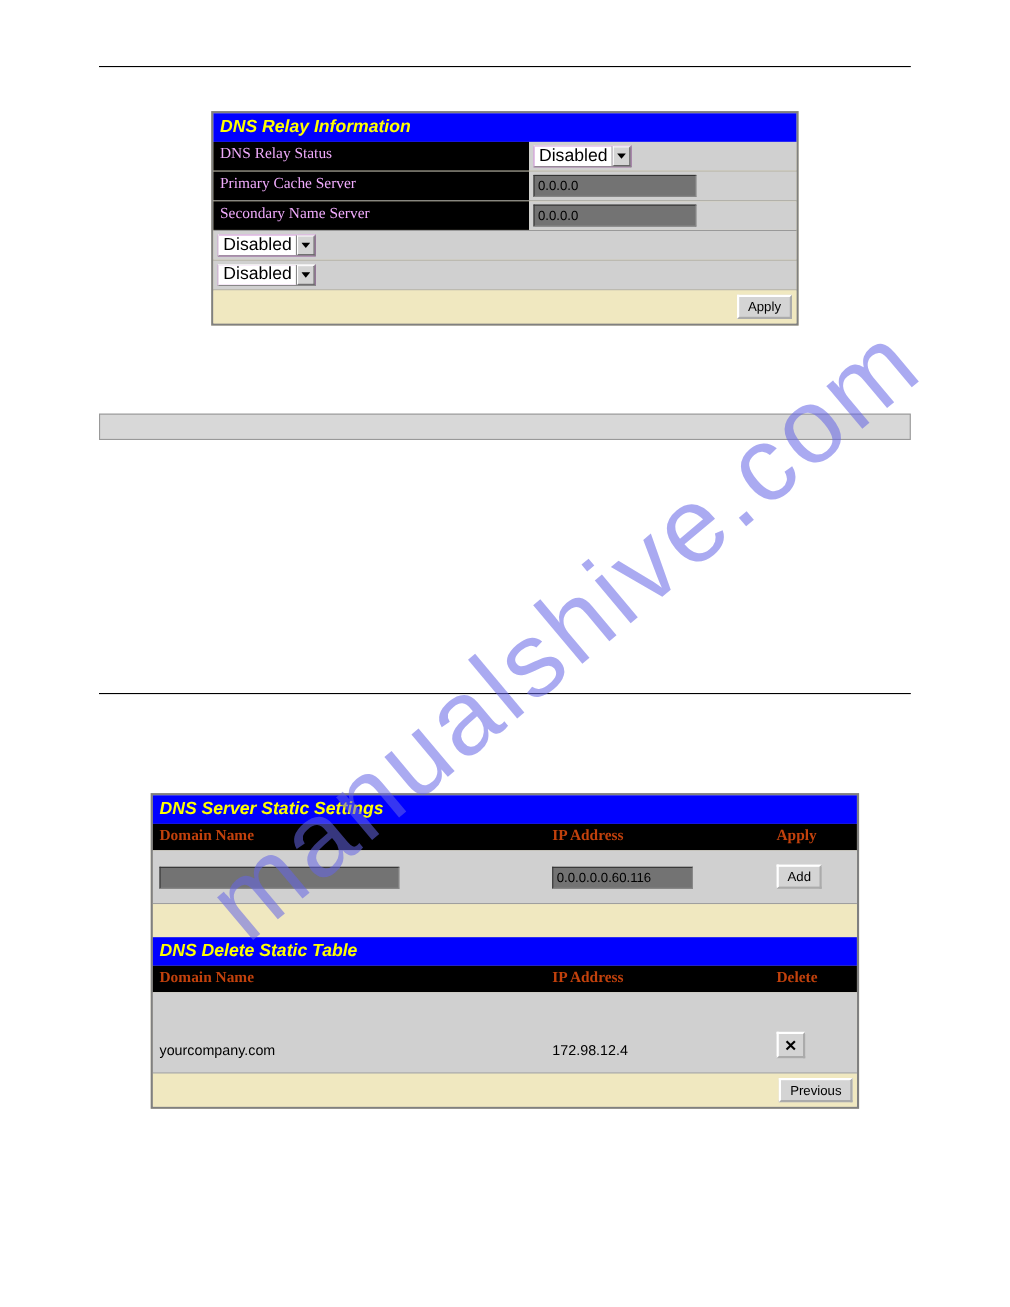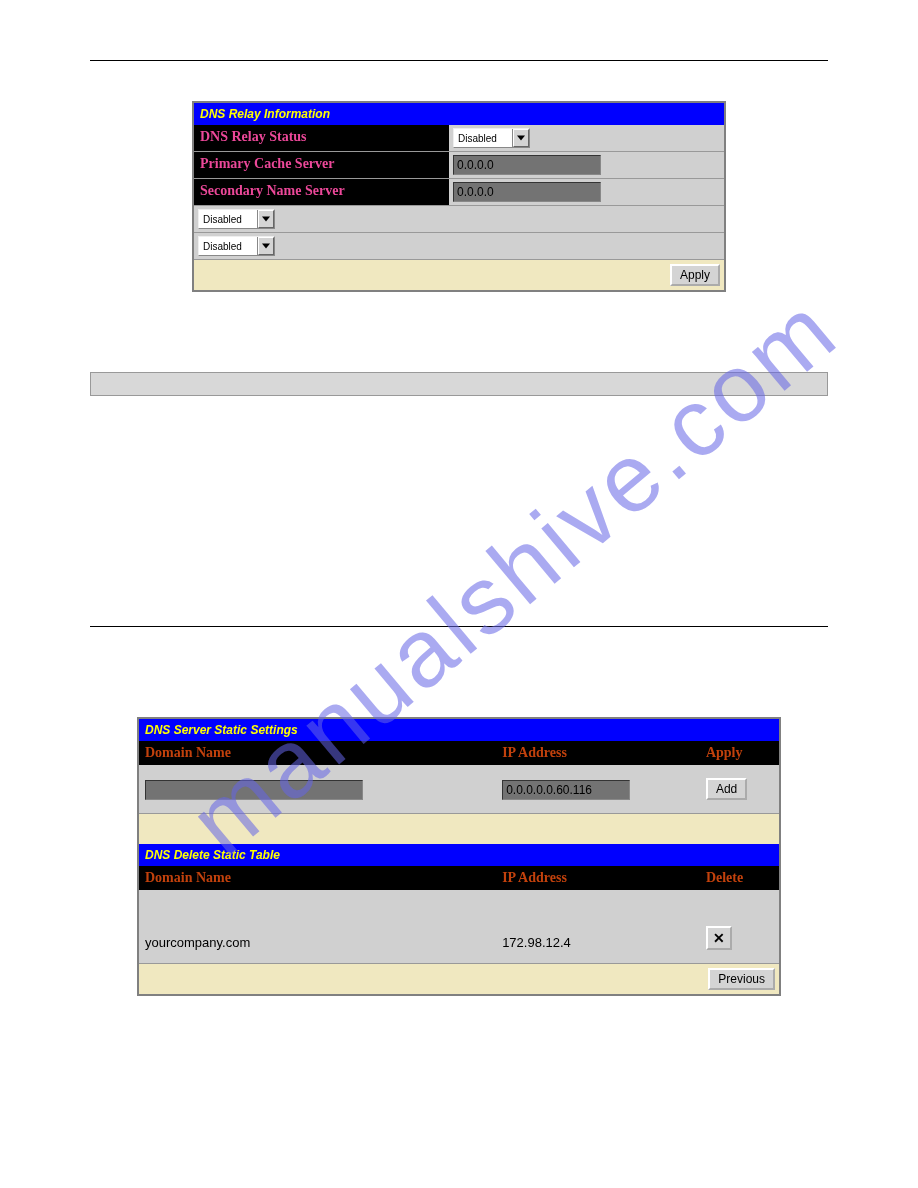--- a/index.html
+++ b/index.html
@@ -18,55 +18,55 @@
     }
     .panel {
       border: 2px solid #808080;
       background: #f0e8c0;
       position: relative;
     }
     .panel-header {
       background: #0000ff;
       color: #ffff00;
       font-weight: bold;
-      font-size: 12px;
+      font-size: 16px;
       padding: 4px 6px;
       font-family: Arial, sans-serif;
       font-style: italic;
     }
     .panel-row {
       display: flex;
       border-bottom: 1px solid #999;
     }
     .panel-row:last-of-type { border-bottom: none; }
     .row-label {
       background: #000000;
-      color: #ec4899;
-      font-weight: bold;
+      color: #f0abfc;
+      font-weight: normal;
       font-size: 14px;
       font-family: Georgia, 'Times New Roman', serif;
       padding: 4px 6px;
-      width: 255px;
+      width: 287px;
       box-sizing: border-box;
     }
     .row-value {
       background: #d0d0d0;
       flex: 1;
       padding: 3px 4px;
       display: flex;
       align-items: center;
     }
     .select-box {
       display: inline-flex;
       align-items: flex-start;
       background: #a21caf;
       border: 1px solid #888;
       border-top-color: #eee;
       border-left-color: #eee;
-      font-size: 10px;
+      font-size: 16px;
       font-family: Arial, sans-serif;
       height: 18px;
       padding: 0;
     }
     .select-box-text {
       padding: 0 4px;
       background: #fff;
       border-right: 1px solid #888;
       height: 100%;
       display: flex;

